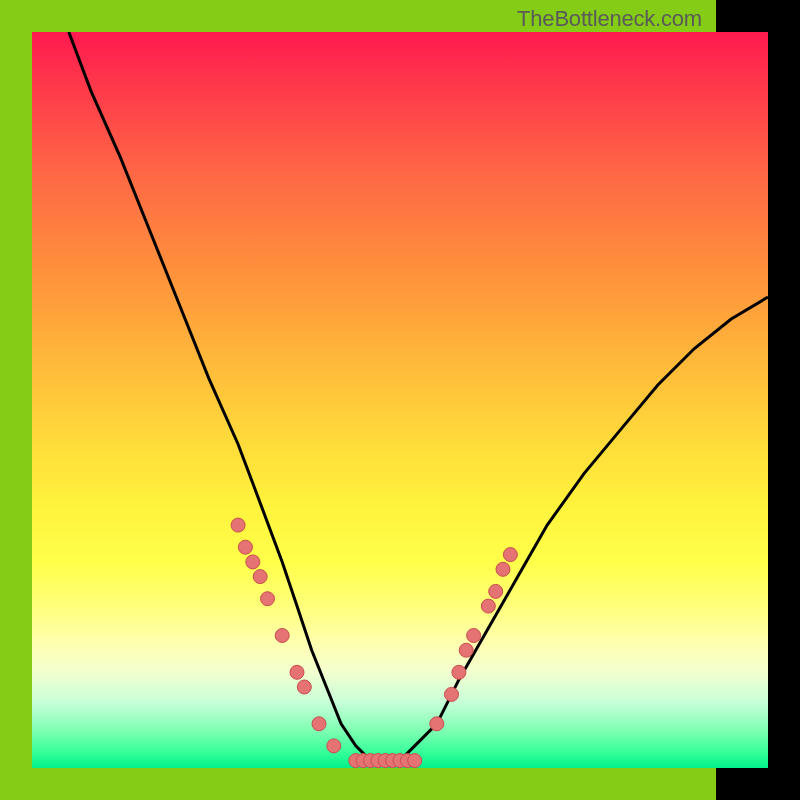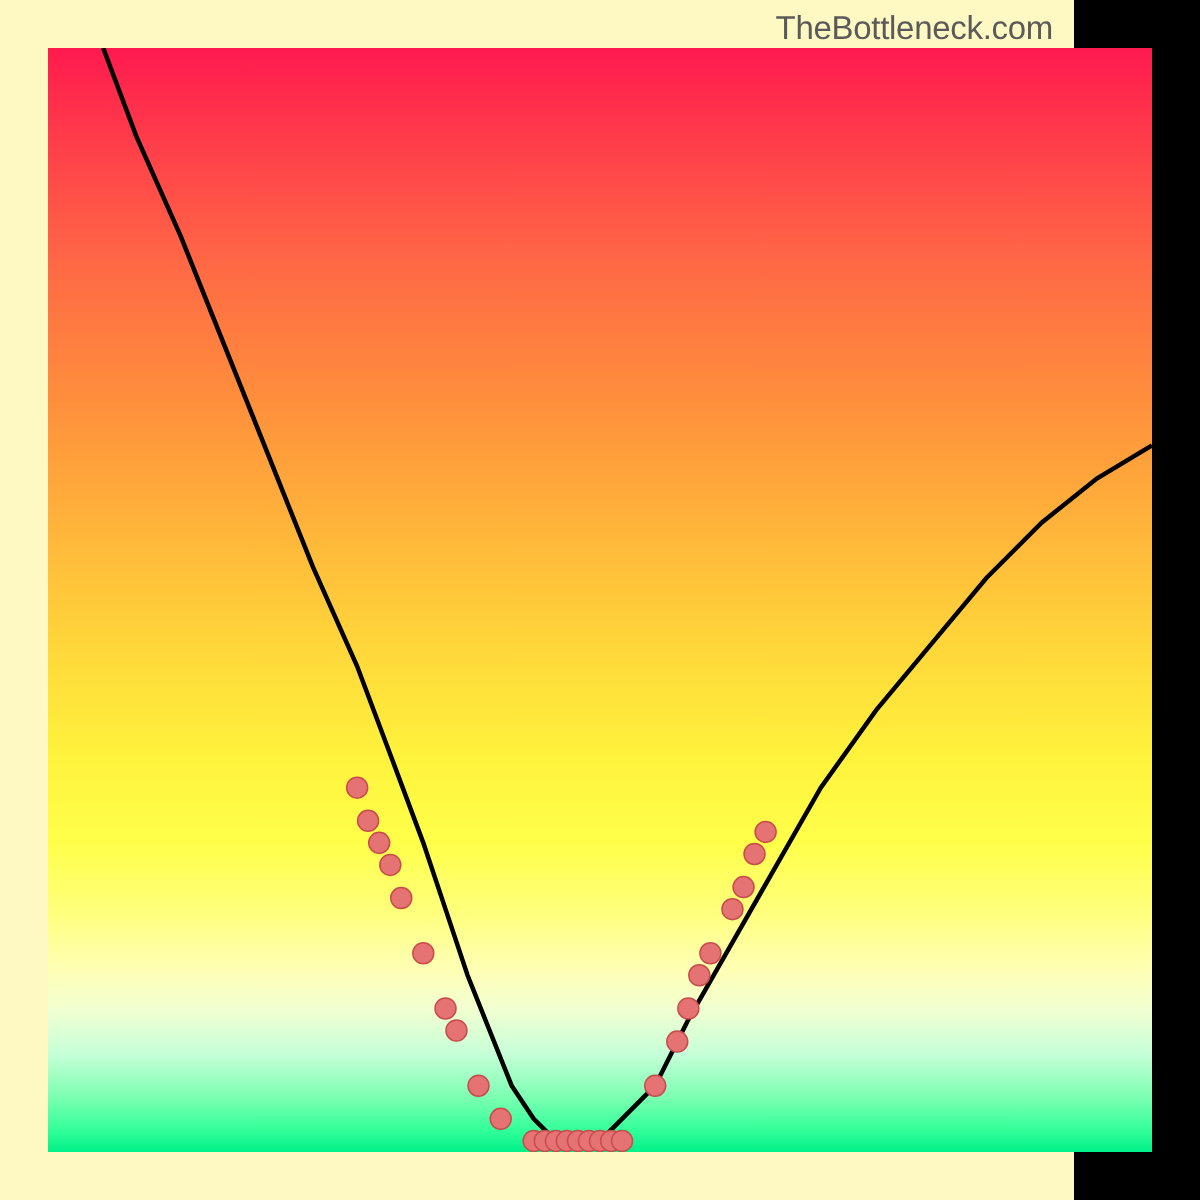--- a/index.html
+++ b/index.html
@@ -10,21 +10,21 @@
     overflow: hidden;
     background: #000;
     font-family: Arial, Helvetica, sans-serif;
   }
   .frame {
     position: absolute;
     top: 0;
     left: 0;
     width: 716px;
     height: 800px;
-    background: #fef9c3;
+    background: #84cc16;
   }
   .plot {
     position: absolute;
     top: 32px;
     left: 32px;
     width: 736px;
     height: 736px;
     overflow: hidden;
   }
   .gradient-bg {

